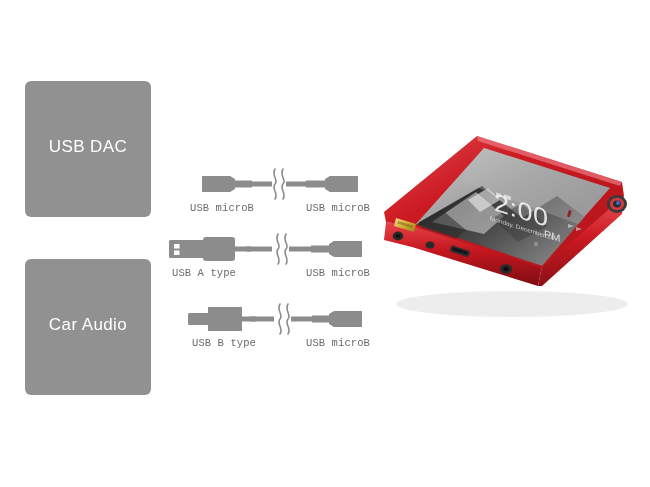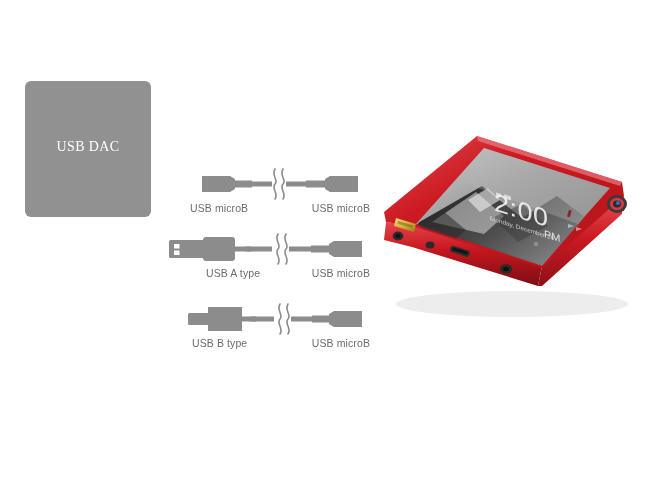--- a/index.html
+++ b/index.html
@@ -27,23 +27,23 @@
   .device-box {
     position: absolute;
     background: #919191;
     border-radius: 6px;
     display: flex;
     align-items: center;
     justify-content: center;
   }
   .device-box-label {
     color: #ffffff;
-    font-size: 14px;
+    font-size: 17px;
     letter-spacing: 0.4px;
-    font-family: Liberation Serif, serif;
+    font-family: Liberation Sans, sans-serif;
     white-space: nowrap;
   }
   #box-usb-dac {
     left: 25px;
     top: 81px;
     width: 126px;
     height: 136px;
   }
   #box-usb-dac .device-box-label { transform: translateY(-2px); }
   #box-car-audio {
@@ -69,21 +69,21 @@
     position: absolute;
     left: 0;
     top: 36px;
     width: 100%;
     height: 18px;
   }
   .cable-label {
     position: absolute;
     font-size: 10.5px;
     color: #6b6b6b;
-    font-family: Liberation Sans, sans-serif;
+    font-family: Liberation Mono, monospace;
     white-space: nowrap;
     letter-spacing: 0.1px;
   }
   .cable-label.left-lbl  { left: 0; }
   .cable-label.right-lbl { right: 0; }
 
   #cable-row-0 { left: 190px; top: 166px; width: 180px; }
   #cable-row-1 { left: 166px; top: 231px; width: 204px; }
   #cable-row-2 { left: 186px; top: 301px; width: 184px; }
 
@@ -108,20 +108,23 @@
 </style>
 </head>
 <body>
 
 <div class="stage">
 
   <div class="device-box" id="box-usb-dac">
     <span class="device-box-label">USB DAC</span>
   </div>
 
+  <div class="device-box" id="box-car-audio">
+    <span class="device-box-label">Car Audio</span>
+  </div>
 
   <div class="cable-row" id="cable-row-0">
     <svg class="cable-svg" width="180" height="36" viewBox="0 0 180 36">
 
       <g>
         <path d="M12 10 H40 L45 13 V23 L40 26 H12 Z" fill="#8c8c8c"></path>
         <rect x="40" y="14.5" width="22" height="7" fill="#8c8c8c"></rect>
       </g>
 
       <rect x="60" y="15.5" width="22" height="5" fill="#8c8c8c"></rect>
@@ -159,21 +162,21 @@
         <path d="M112 3 C108 10, 116 14, 112 18 C108 23, 116 27, 112 33"></path>
         <path d="M120 3 C116 10, 124 14, 120 18 C116 23, 124 27, 120 33"></path>
       </g>
       <rect x="123" y="15.5" width="26" height="5" fill="#8c8c8c"></rect>
       <g>
         <rect x="145" y="14.5" width="20" height="7" fill="#8c8c8c"></rect>
         <path d="M196 10 H168 L163 13 V23 L168 26 H196 Z" fill="#8c8c8c"></path>
       </g>
     </svg>
     <div class="cable-labels">
-      <span class="cable-label left-lbl" style="left:40px;">USB A type</span>
+      <span class="cable-label left-lbl" style="left:6px;">USB A type</span>
       <span class="cable-label right-lbl">USB microB</span>
     </div>
   </div>
 
   <div class="cable-row" id="cable-row-2">
     <svg class="cable-svg" width="184" height="36" viewBox="0 0 184 36">
 
       <g>
         <rect x="2" y="12" width="22" height="12" rx="1.5" fill="#8c8c8c"></rect>
         <path d="M22 6 H56 V30 H22 Z" fill="#8c8c8c"></path>

